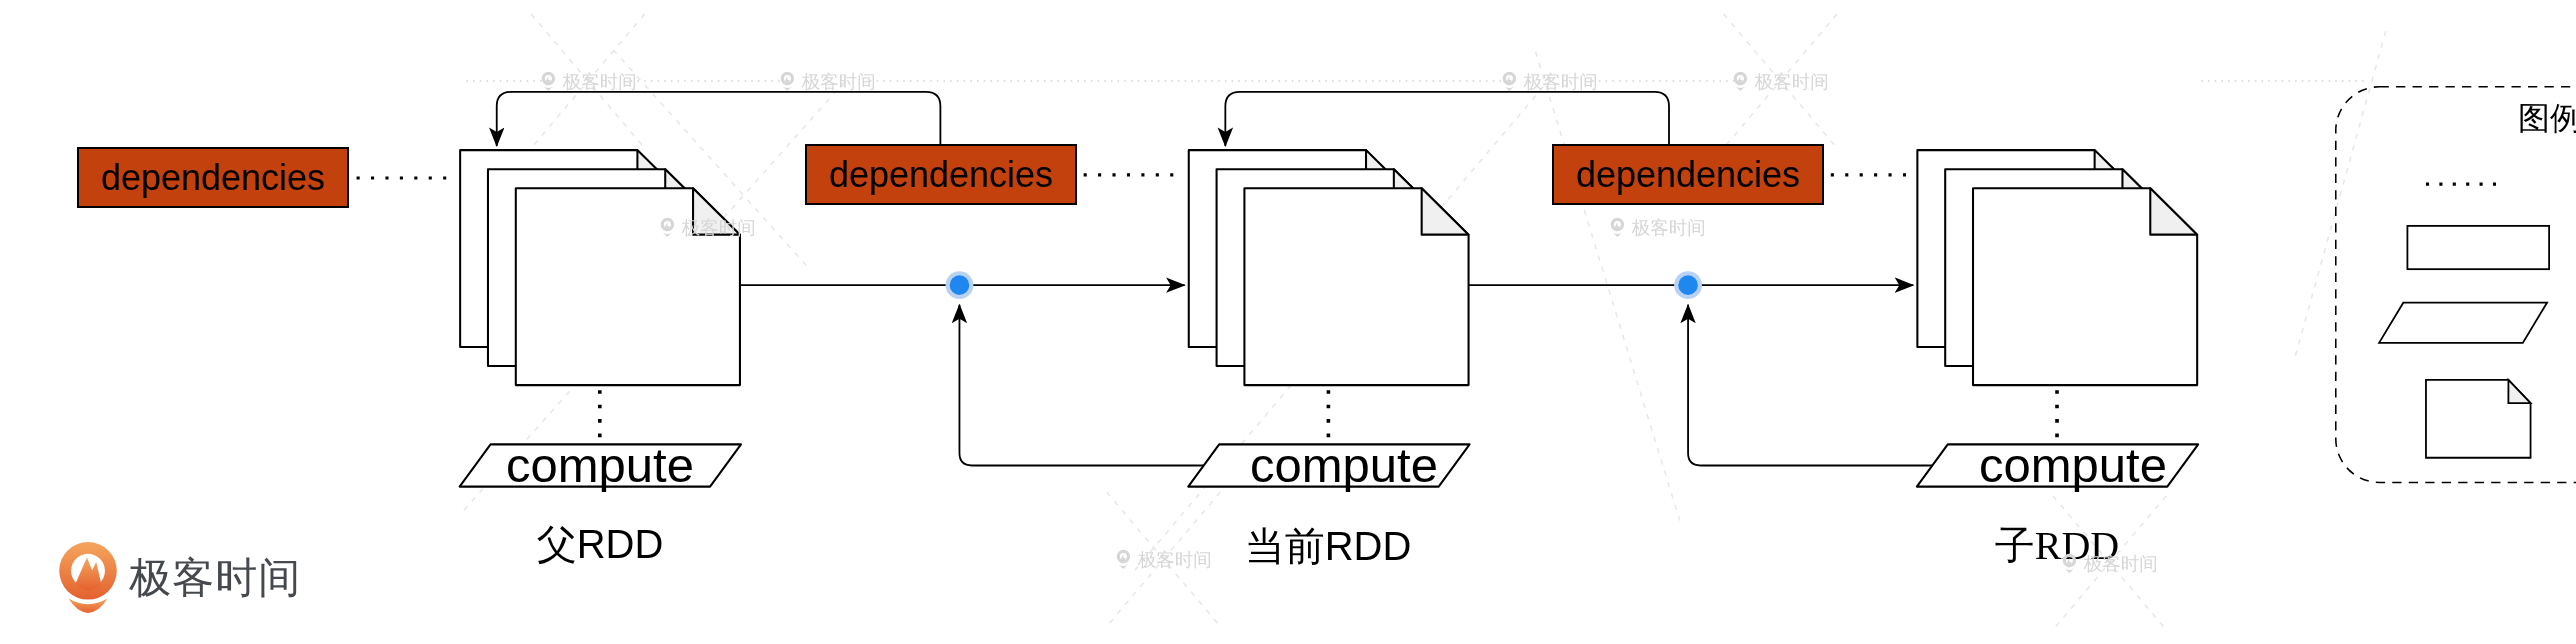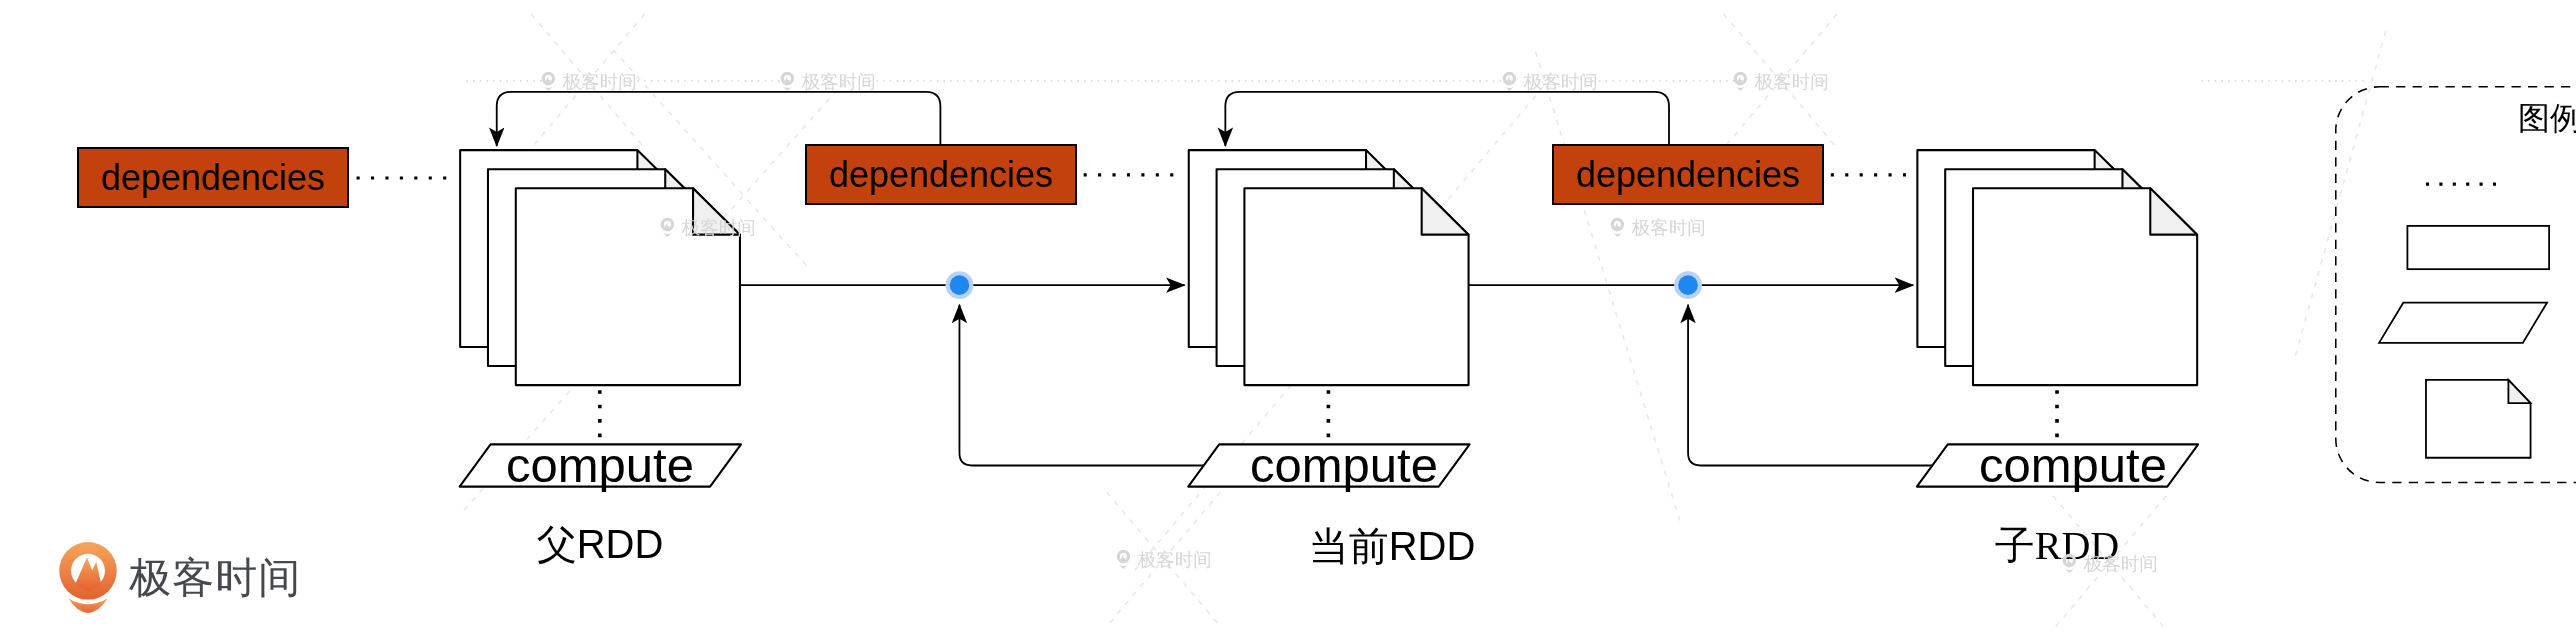--- a/index.html
+++ b/index.html
@@ -140,21 +140,21 @@
   </div>
   <div class="dep-box" style="left:1552px;top:144px;width:272px;height:61px;">
     <span>dependencies</span>
   </div>
 
   <div class="txt compute-label" style="left:600px;top:465px;">compute</div>
   <div class="txt compute-label" style="left:1344px;top:465px;">compute</div>
   <div class="txt compute-label" style="left:2073px;top:465px;">compute</div>
 
   <div class="txt node-label" style="left:600px;top:532px;margin-top:12px;">父RDD</div>
-  <div class="txt node-label" style="left:1392px;top:546px;">当前RDD</div>
+  <div class="txt node-label" style="left:1328px;top:546px;">当前RDD</div>
   <div class="txt node-label" style="left:2057px;top:546px;font-family:Liberation Serif, serif;">子RDD</div>
 
   <div class="txt legend-title" style="left:2550px;top:118px;">图例</div>
 
   <div class="wm" style="left:588px;top:81px;">
     <svg viewBox="0 0 40 46">
       <circle cx="20" cy="17" r="11" fill="none" stroke="currentColor" stroke-width="7"></circle>
       <path d="M20 11 l-6 13 h5 l-3 11 9-15 h-5 z" fill="currentColor"></path>
       <path d="M10 34 Q20 41 30 34 L20 44 Z" fill="currentColor"></path>
     </svg>

